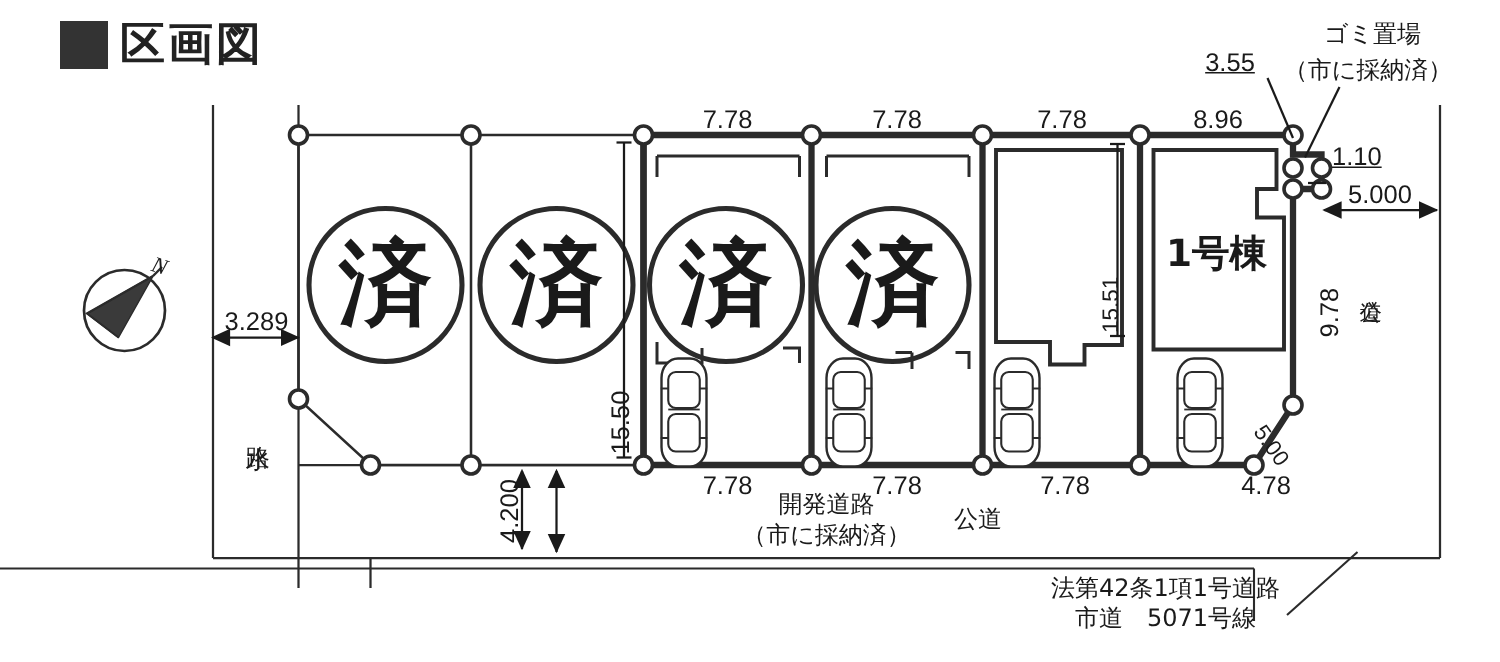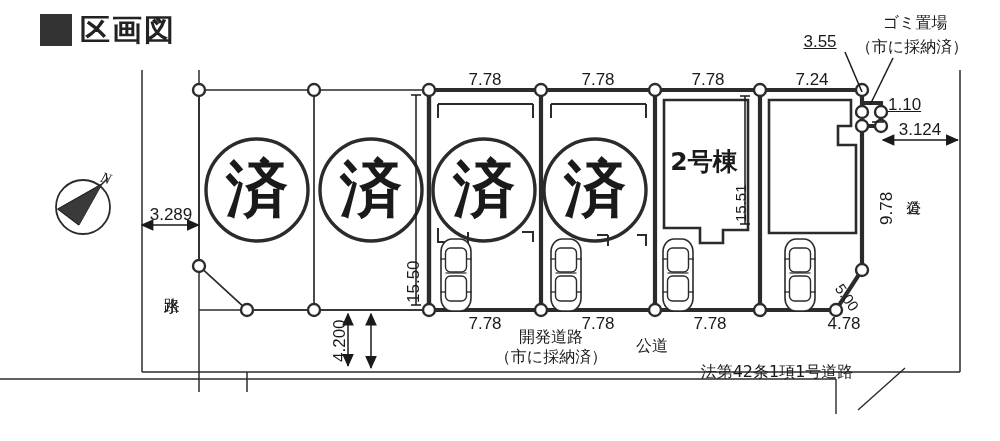--- a/index.html
+++ b/index.html
@@ -204,57 +204,58 @@
       <line x1="50" y1="8" x2="56" y2="2" stroke="#2b2b2b" stroke-width="1.6"></line>
     </svg>
     <span class="lbl compass-n" style="left:49px;top:-6px;transform:rotate(18deg);">N</span>
   </div>
 
   <div class="lbl sumi center" style="left:257px;top:158px;">済</div>
   <div class="lbl sumi center" style="left:371px;top:158px;">済</div>
   <div class="lbl sumi center" style="left:484px;top:158px;">済</div>
   <div class="lbl sumi center" style="left:595px;top:158px;">済</div>
 
-  <div class="lbl bldg-label center" style="left:704px;top:148px;">2号棟</div>
+  <div class="lbl bldg-label center" style="left:811px;top:155px;">1号棟</div>
 
   <div class="lbl num center" style="left:485px;top:70px;">7.78</div>
   <div class="lbl num center" style="left:598px;top:70px;">7.78</div>
   <div class="lbl num center" style="left:708px;top:70px;">7.78</div>
-  <div class="lbl num center" style="left:812px;top:70px;">7.24</div>
+  <div class="lbl num center" style="left:812px;top:70px;">8.96</div>
 
   <div class="lbl num center" style="left:485px;top:314px;">7.78</div>
   <div class="lbl num center" style="left:598px;top:314px;">7.78</div>
   <div class="lbl num center" style="left:710px;top:314px;">7.78</div>
   <div class="lbl num center" style="left:844px;top:314px;">4.78</div>
 
   <div class="lbl num center" style="left:171px;top:205px;">3.289</div>
 
   <div class="lbl num rot90" style="left:330px;top:362px;transform-origin:left top;transform:rotate(-90deg);">4.200</div>
 
   <div class="lbl num rot90" style="left:404px;top:303px;transform-origin:left top;transform:rotate(-90deg);">15.50</div>
 
   <div class="lbl num-sm rot90" style="left:733px;top:222px;transform-origin:left top;transform:rotate(-90deg);">15.51</div>
 
   <div class="lbl num rot90" style="left:877px;top:225px;transform-origin:left top;transform:rotate(-90deg);">9.78</div>
 
-  <div class="lbl num center" style="left:920px;top:120px;">3.124</div>
+  <div class="lbl num center" style="left:920px;top:120px;">5.000</div>
 
   <div class="lbl num center" style="left:820px;top:32px;text-decoration:underline;">3.55</div>
 
   <div class="lbl num" style="left:888px;top:95px;text-decoration:underline;">1.10</div>
 
   <div class="lbl num-sm" style="left:845px;top:281px;transform:rotate(55deg);transform-origin:left top;">5.00</div>
 
   <div class="lbl jp jp16 vert" style="left:163px;top:285px;line-height:1.05;">水路</div>
 
   <div class="lbl jp jp15 vert" style="left:905px;top:188px;line-height:1.05;">公道</div>
 
   <div class="lbl jp jp16 center" style="left:551px;top:328px;font-family:Liberation Serif, serif;">開発道路</div>
   <div class="lbl jp jp16 center" style="left:551px;top:348px;">（市に採納済）</div>
 
   <div class="lbl jp jp16 center" style="left:652px;top:339px;font-family:Liberation Mono, monospace;">公道</div>
 
   <div class="lbl jp jp16 center" style="left:915px;top:14px;">ゴミ置場</div>
   <div class="lbl jp jp16 center" style="left:912px;top:38px;">（市に採納済）</div>
 
-  <div class="lbl jp jp16 center" style="left:777px;top:363px;">法第42条1項1号道路</div>
+  <div class="lbl jp jp16 center" style="left:777px;top:383px;">法第42条1項1号道路</div>
+  <div class="lbl jp jp16 center" style="left:777px;top:403px;">市道　5071号線</div>
 
 </div>
 
 </body></html>

